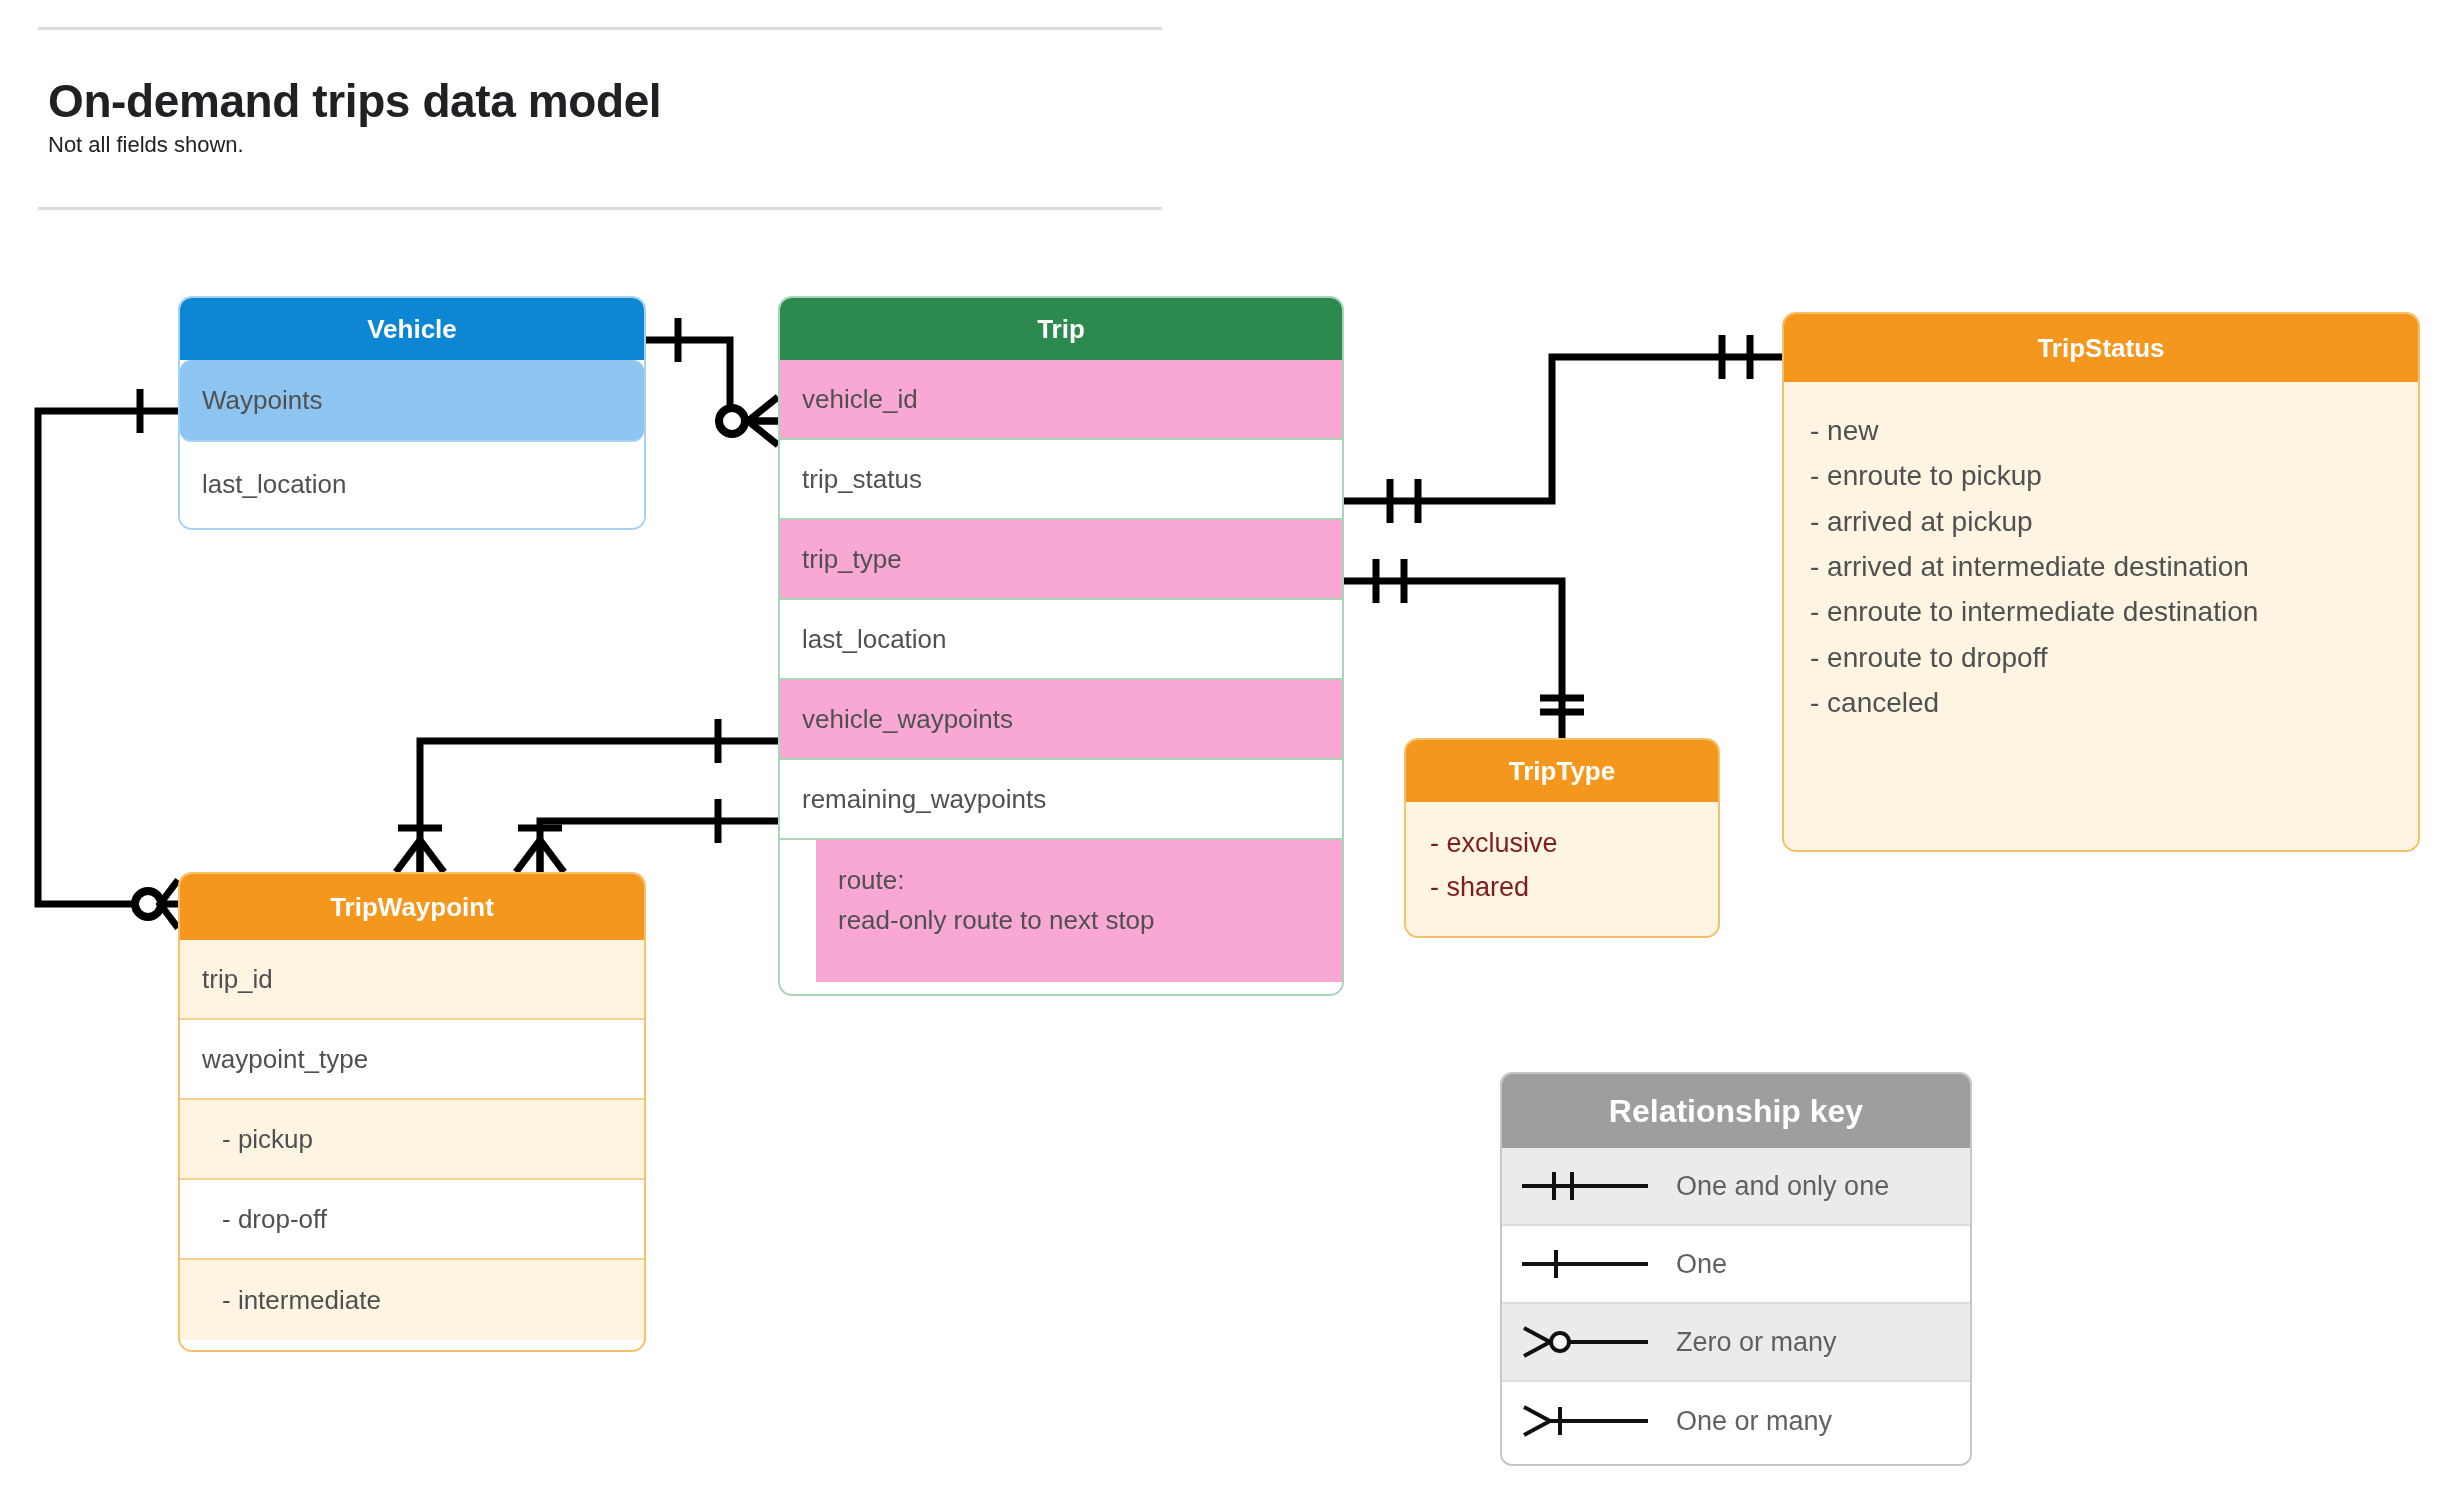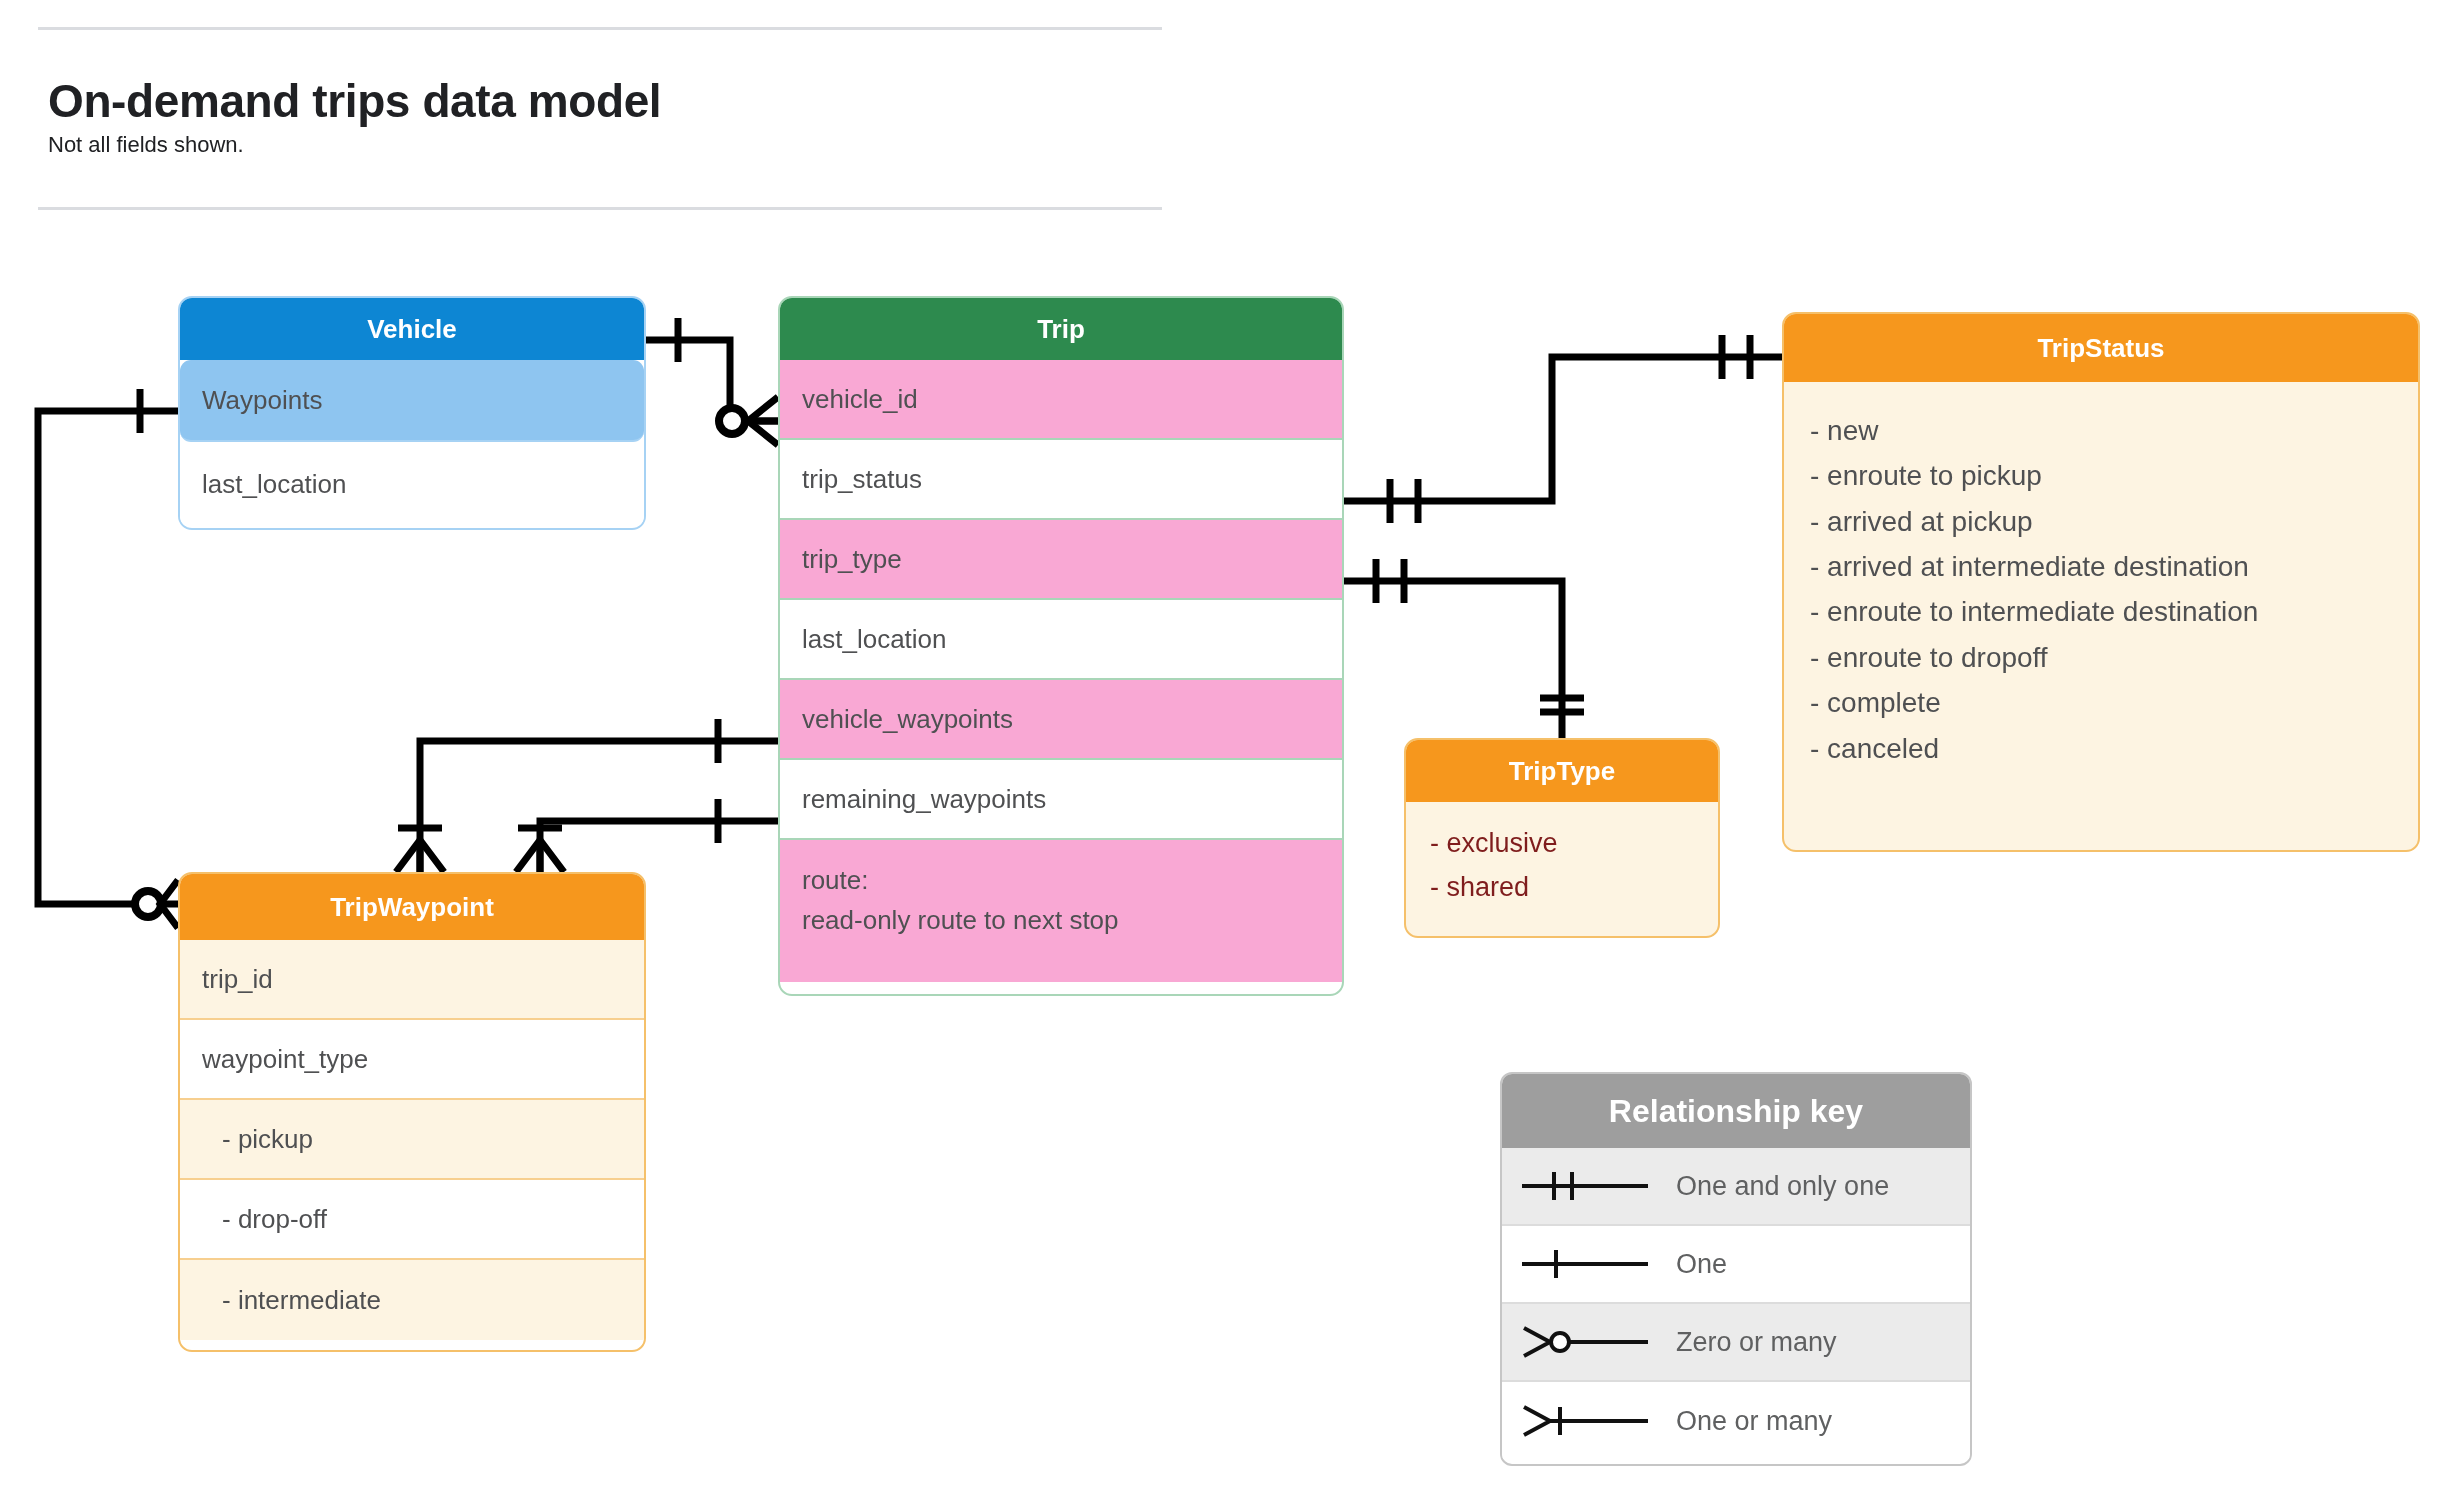--- a/index.html
+++ b/index.html
@@ -71,20 +71,21 @@
     display: flex;
     align-items: center;
     font-size: 26px;
     color: #4f5052;
     padding-left: 22px;
   }
   .entity .erow.multiline {
     display: block;
     padding-top: 20px;
     line-height: 1.55;
+    margin-left: 36px;
   }
 
   
   #entity-vehicle {
     left: 178px; top: 296px; width: 468px; height: 234px;
     border: 2px solid #a6d2f4;
     background: #ffffff;
   }
   #entity-vehicle .ehead { height: 62px; background: #0d86d3; }
   #entity-vehicle .row-waypoints    { height: 82px; background: #8ec5f0; border-bottom: 2px solid #a6d2f4; border-radius: 11px; }
@@ -270,21 +271,20 @@
 
   <div class="entity" id="entity-tripstatus">
     <div class="ehead">TripStatus</div>
     <div class="elist">
       <div>- new</div>
       <div>- enroute to pickup</div>
       <div>- arrived at pickup</div>
       <div>- arrived at intermediate destination</div>
       <div>- enroute to intermediate destination</div>
       <div>- enroute to dropoff</div>
-      <div>- complete</div>
       <div>- canceled</div>
     </div>
   </div>
 
   <div class="entity" id="entity-triptype">
     <div class="ehead">TripType</div>
     <div class="elist">
       <div>- exclusive</div>
       <div>- shared</div>
     </div>

